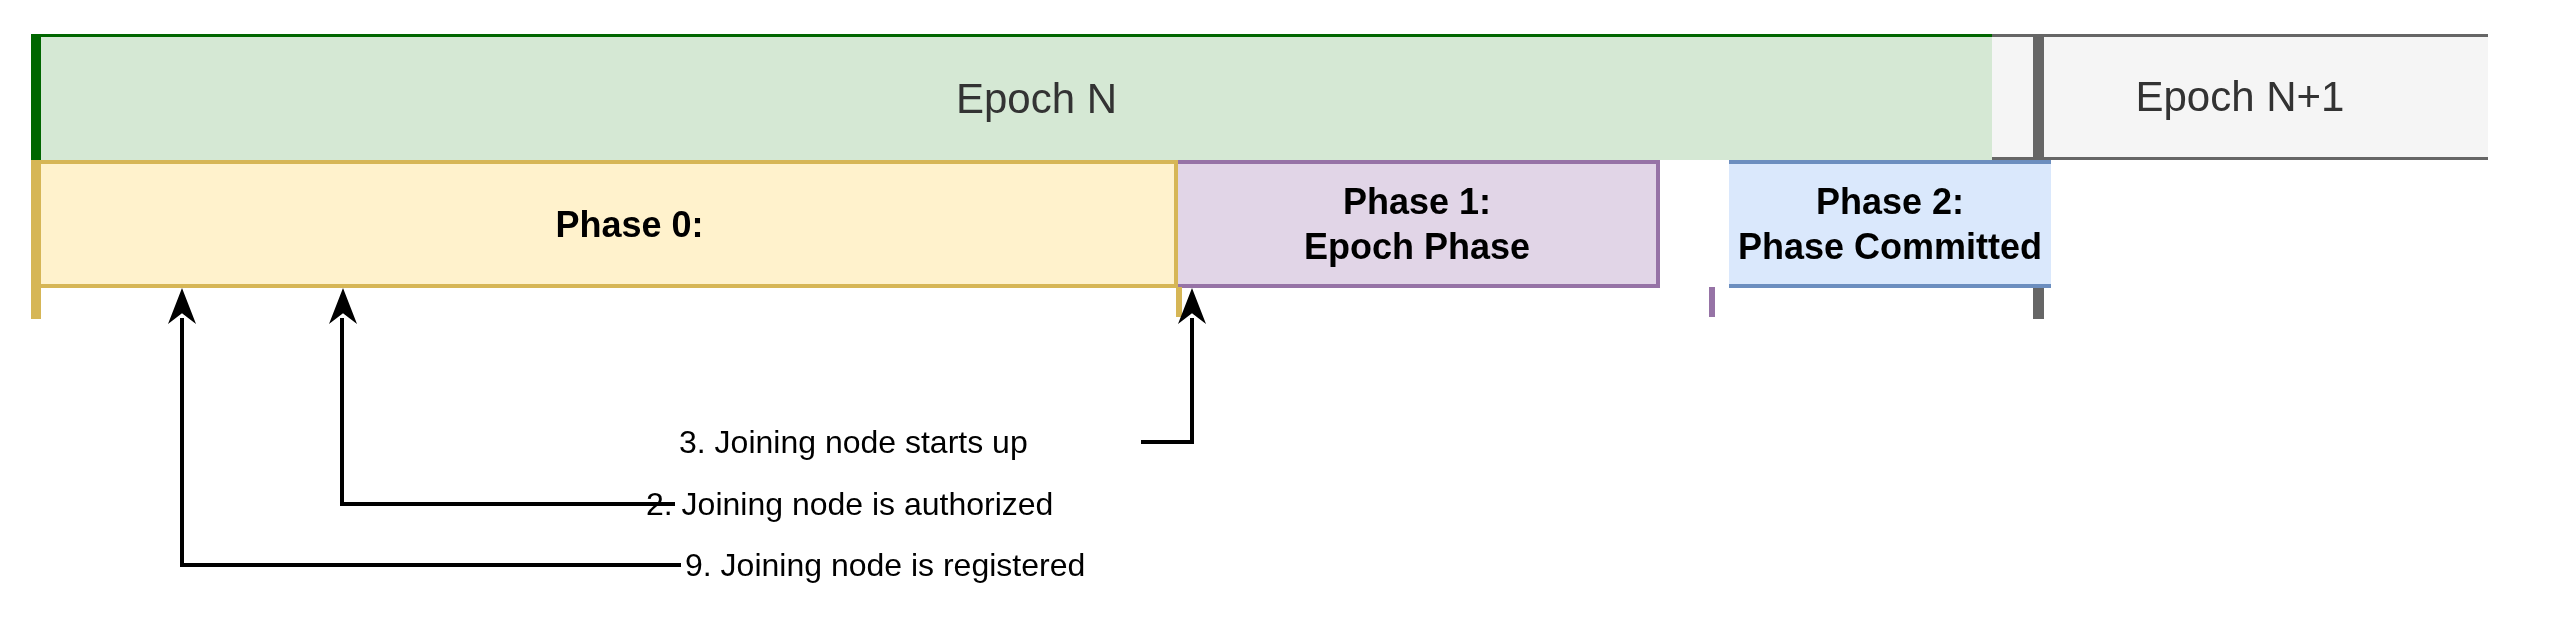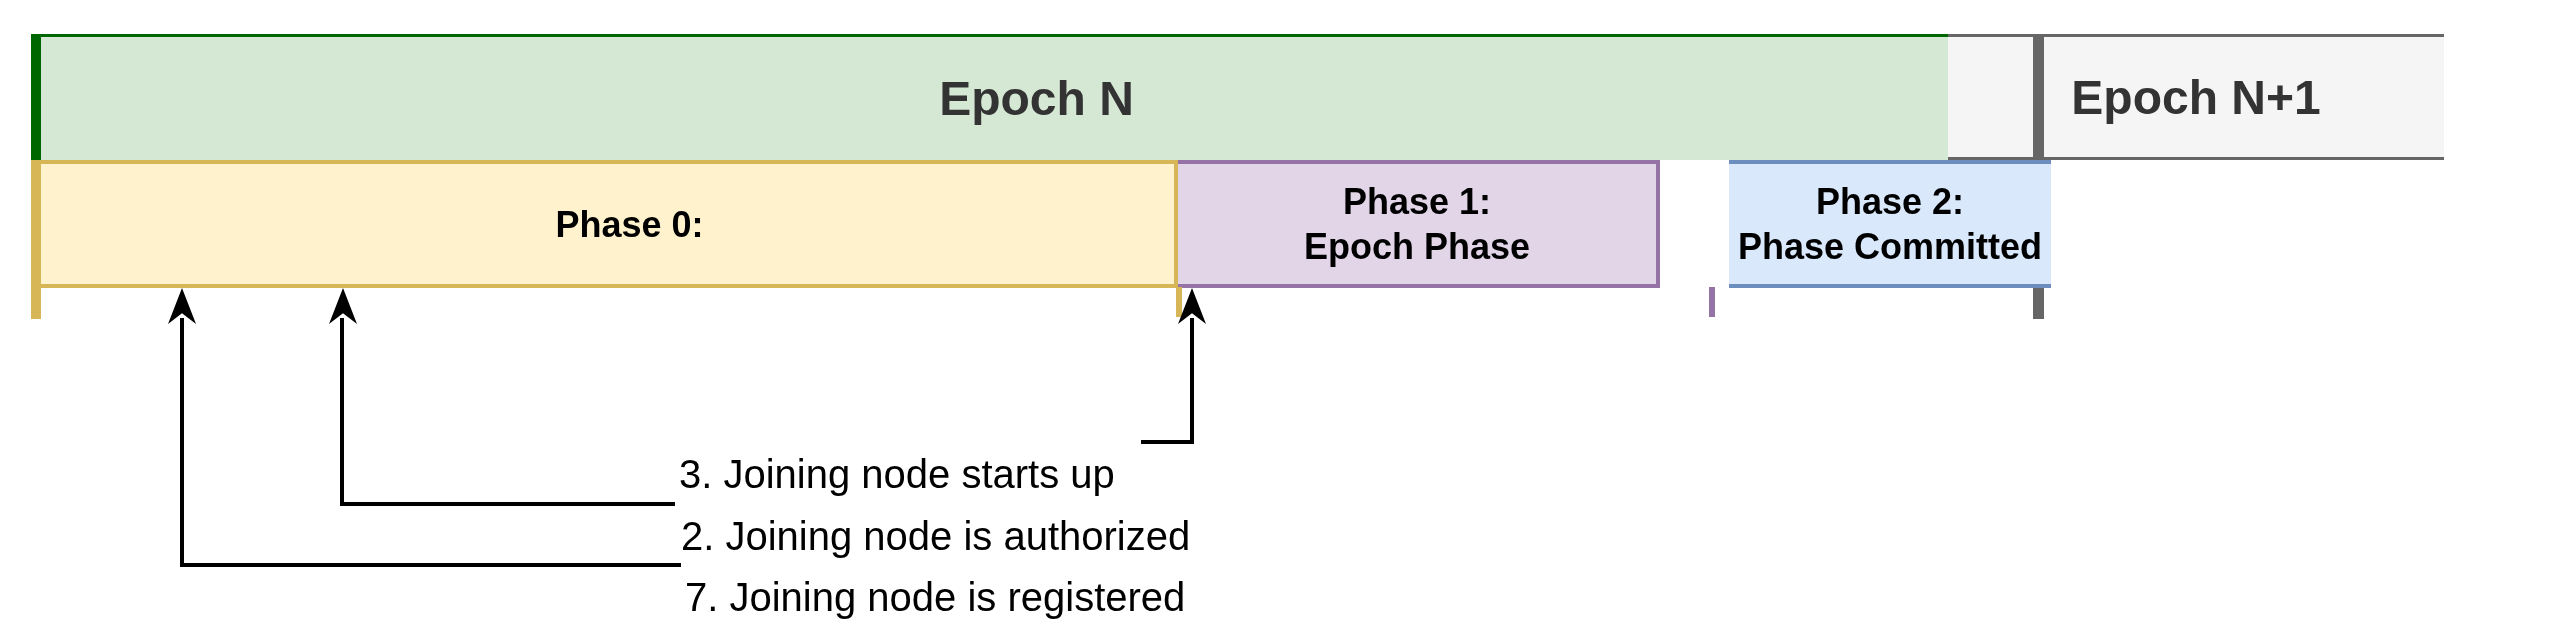--- a/index.html
+++ b/index.html
@@ -17,27 +17,27 @@
   }
   .abs{position:absolute; box-sizing:border-box;}
 
   
   .epoch-n{
     left:41px; top:34px; width:1991px; height:126px;
     background:var(--green-fill); border-top:3.9px solid var(--green-stroke);
     display:flex; align-items:center; justify-content:center;
   }
   .epoch-n1{
-    left:1948px; top:34px; width:496px; height:126px;
+    left:1992px; top:34px; width:496px; height:126px;
     background:var(--gray-fill);
     border-top:3.9px solid var(--gray-stroke); border-bottom:3.9px solid var(--gray-stroke);
     display:flex; align-items:center; justify-content:center;
   }
   .epoch-label{
-    font-size:48px; font-weight:bold; color:var(--epoch-text); white-space:nowrap;
+    font-size:42px; font-weight:normal; color:var(--epoch-text); white-space:nowrap;
   }
 
   
   .bar-green-start{left:31px; top:34px; width:10.2px; height:126px; background:var(--green-stroke);}
   .bar-gold-start{left:31px; top:160px; width:10.2px; height:159px; background:var(--yellow-stroke);}
   .bar-gray-epoch-end{left:2033px; top:34px; width:11px; height:285px; background:var(--gray-stroke);}
 
   
   .phase{
     top:160px; height:128px;
@@ -74,21 +74,21 @@
 
   
   .arrow-head{
     width:28px; height:36px; background:var(--black);
     clip-path:polygon(50% 0, 100% 100%, 50% 70%, 0 100%);
   }
   .line{background:var(--black);}
 
   
   .note{
-    font-size:40px; color:var(--black); line-height:36px; white-space:nowrap;margin-top:32px;
+    font-size:32px; color:var(--black); line-height:36px; white-space:nowrap;
   }
 </style>
 </head>
 <body>
 
 <div class="canvas">
 
   <div class="abs epoch-n">
     <span class="epoch-label">Epoch N</span>
   </div>
@@ -121,17 +121,17 @@
 
   <div class="abs arrow-head" style="left:329px; top:288px;"></div>
   <div class="abs line" style="left:340px; top:318px; width:3.9px; height:186px;"></div>
   <div class="abs line" style="left:340px; top:502px; width:335px; height:3.9px;"></div>
 
   <div class="abs arrow-head" style="left:1178px; top:288px;"></div>
   <div class="abs line" style="left:1190px; top:318px; width:3.9px; height:124px;"></div>
   <div class="abs line" style="left:1141px; top:440px; width:53px; height:3.9px;"></div>
 
   <div class="abs note" style="left:679px; top:424px;">3. Joining node starts up</div>
-  <div class="abs note" style="left:681px; top:486px;">2. Joining node is authorized</div>
-  <div class="abs note" style="left:685px; top:547px;">7. Joining node is registered</div>
+  <div class="abs note" style="left:646px; top:486px;">2. Joining node is authorized</div>
+  <div class="abs note" style="left:685px; top:547px;">9. Joining node is registered</div>
 
 </div>
 
 
 </body></html>

